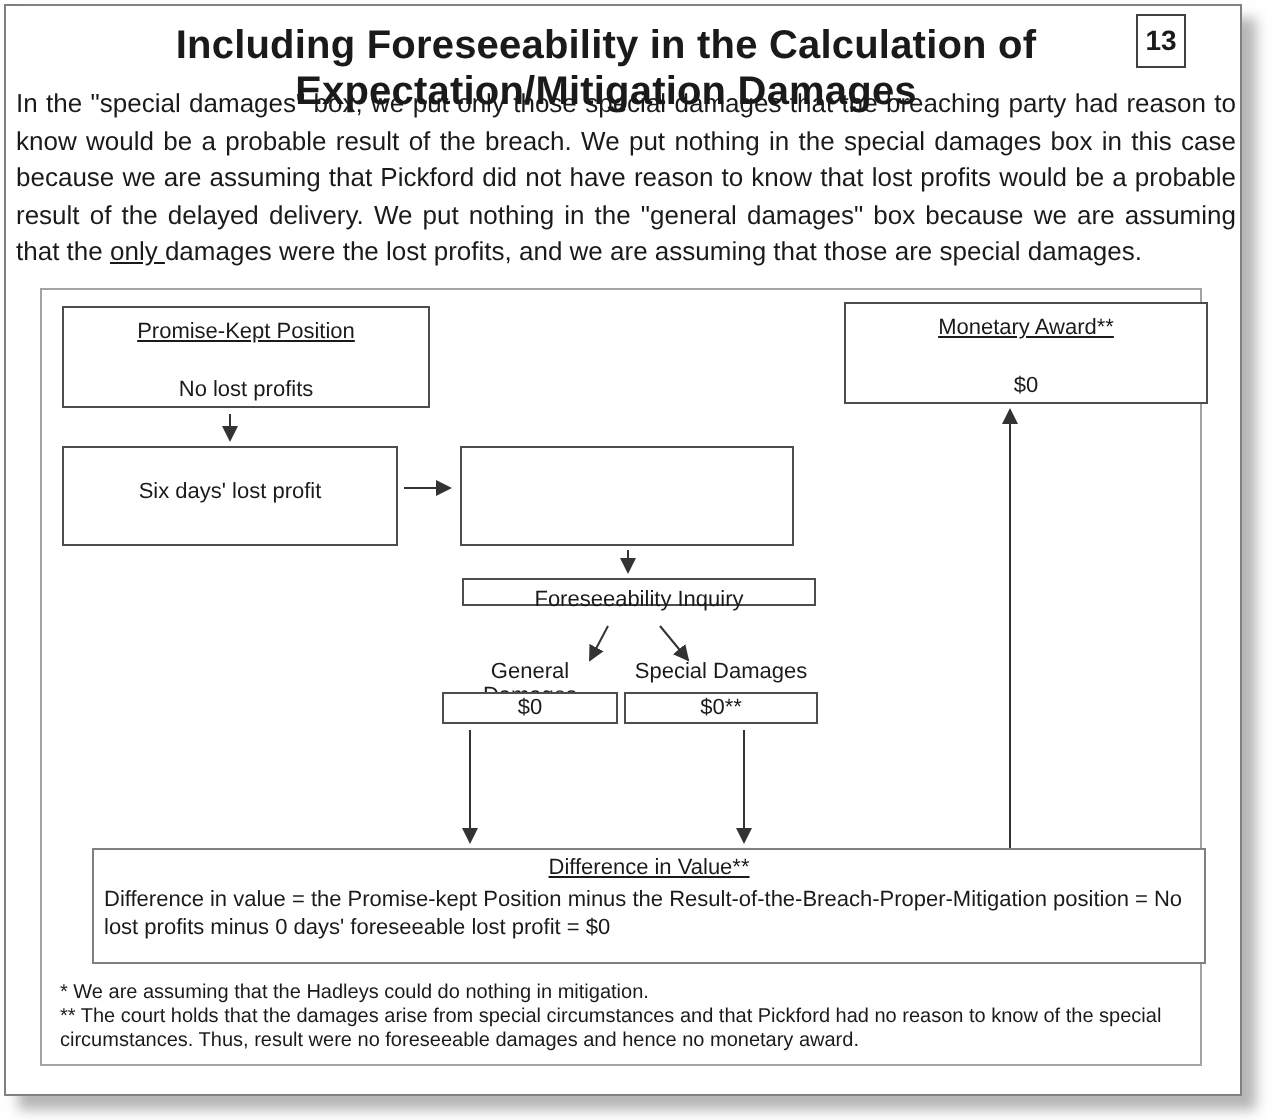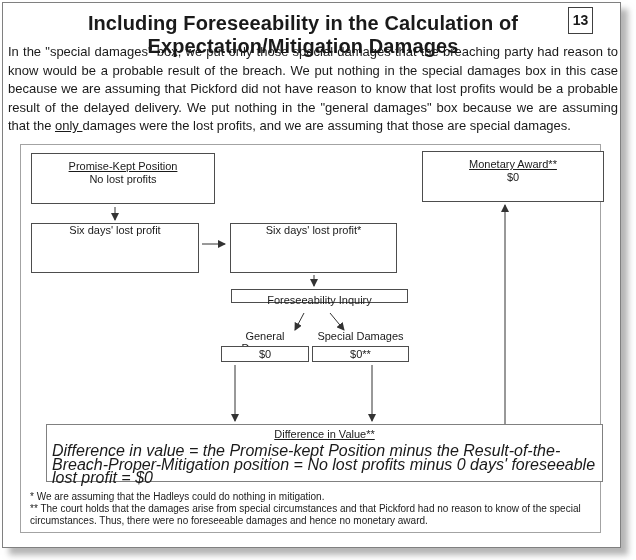--- a/index.html
+++ b/index.html
@@ -14,35 +14,35 @@
              border:1px solid #404040; text-align:center; line-height:25px;
              font-size:14px; font-weight:bold; }
   .para { position:absolute; left:5px; top:40px; width:610px; text-align:justify;
           font-size:13px; line-height:18.5px; }
   .para .u { text-decoration:underline; }
   .panel { position:absolute; left:17px; top:141px; width:581px; height:389px;
            border:1px solid #a3a3a3; }
   .box { position:absolute; border:1px solid #4d4d4d; background:#fff;
          text-align:center; font-size:11px; line-height:13px; }
   .box .bt { display:block; text-decoration:underline; margin-top:6px; }
-  .box .bb { display:block; margin-top:0; }
+  .box .bb { display:block; margin-top:16px; }
   .b-promise { left:10px; top:8px;  width:184px; height:51px; }
   .b-monetary{ left:401px; top:6px; width:182px; height:51px; }
   .b-rob     { left:10px; top:78px; width:168px; height:50px; }
   .b-robpm   { left:209px; top:78px; width:167px; height:50px; }
   .b-fore    { left:210px; top:144px; width:177px; height:14px; line-height:20px;text-align:center; }
   .dmg-label { position:absolute; width:88px; text-align:center; font-size:11px; top:185px; }
   .l-gd { left:200px; } .l-sd { left:291px; width:97px; }
   .b-gd { left:200px; top:201px; width:88px; height:16px; line-height:14px; }
   .b-sd { left:291px; top:201px; width:97px; height:16px; line-height:14px; }
   .b-diff { left:25px; top:279px; width:557px; height:58px; border-color:#808080;
             text-align:center; }
   .b-diff .bt { margin-top:3px; }
   .b-diff .body { display:block; text-align:left; padding:3px 5px 0 5px;
-                  font-size:16px; line-height:13.5px;font-style:italic; }
+                  font-size:11px; line-height:13.5px; }
   .footnotes { position:absolute; left:9px; top:346px; width:552px;
                font-size:10px; line-height:12px; }
   svg.arrows { position:absolute; left:0; top:0; pointer-events:none; }
 </style>
 </head>
 <body>
 
 <div class="page">
 
   <div class="title">Including Foreseeability in the Calculation of Expectation/Mitigation Damages</div>
@@ -76,35 +76,34 @@
     <div class="box b-monetary">
       <span class="bt">Monetary Award**</span>
       <span class="bb">$0</span>
     </div>
 
     <div class="box b-rob">
       <span class="bb">Six days' lost profit</span>
     </div>
 
     <div class="box b-robpm">
-      <span class="bb">Six days' lost profit*</span>
     </div>
 
     <div class="box b-fore">Foreseeability Inquiry</div>
 
     <div class="dmg-label l-gd">General Damages</div>
     <div class="dmg-label l-sd">Special Damages</div>
 
     <div class="box b-gd">$0</div>
     <div class="box b-sd">$0**</div>
 
     <div class="box b-diff">
       <span class="bt">Difference in Value**</span>
       <span class="body">Difference in value = the Promise-kept Position minus the Result-of-the-Breach-Proper-Mitigation position = No lost profits minus 0 days' foreseeable lost profit = $0</span>
     </div>
 
     <div class="footnotes">
       <div>* We are assuming that the Hadleys could do nothing in mitigation.</div>
-      <div>** The court holds that the damages arise from special circumstances and that Pickford had no reason to know of the special circumstances. Thus, there were no foreseeable damages and hence no monetary award.</div>
+      <div>** The court holds that the damages arise from special circumstances and that Pickford had no reason to know of the special circumstances. Thus, result were no foreseeable damages and hence no monetary award.</div>
     </div>
 
   </div>
 </div>
 
 </body></html>

